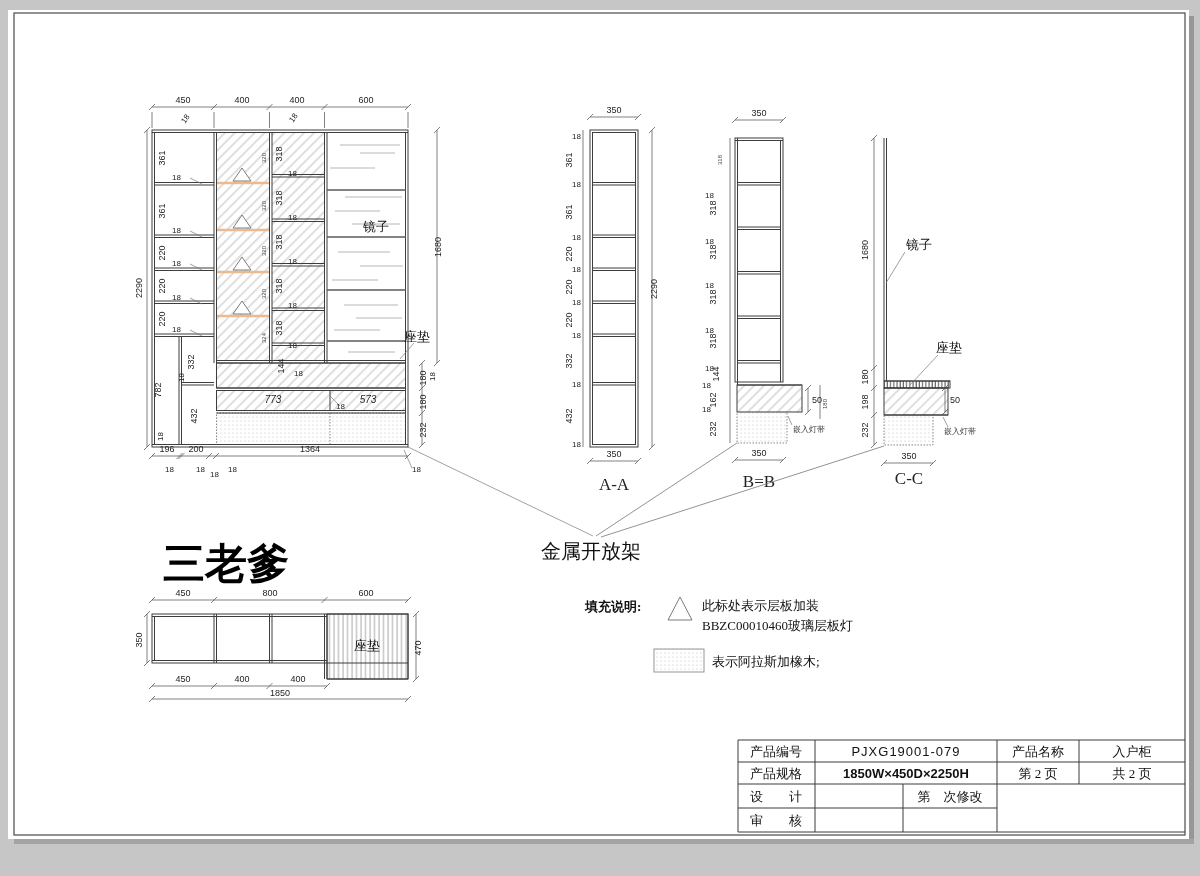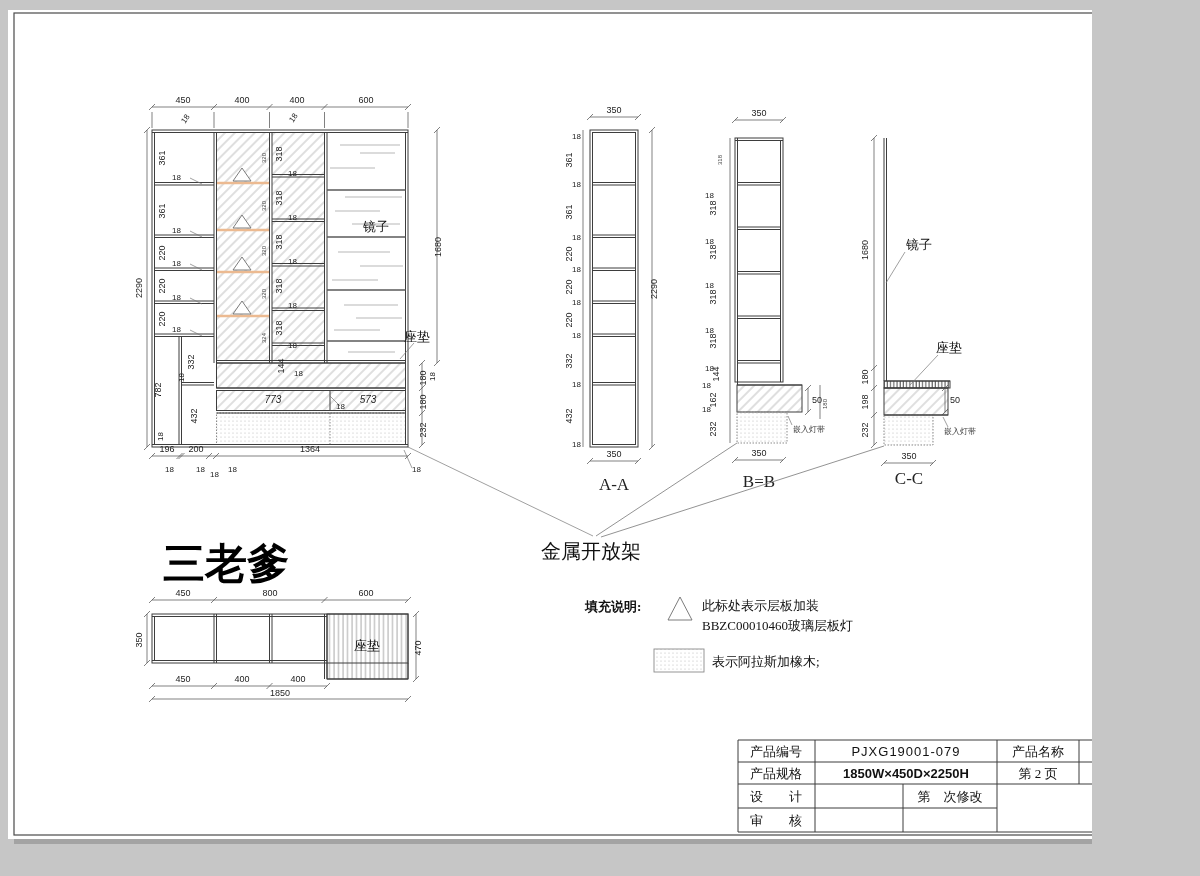--- a/index.html
+++ b/index.html
@@ -1,16 +1,16 @@
 <!DOCTYPE html>
 <html><head>
 <meta charset="utf-8">
 <style>
   html,body{margin:0;padding:0;background:#c6c6c6;}
-  .stage{position:relative;width:1092px;height:876px;overflow:hidden;}
+  .stage{position:relative;width:1200px;height:876px;overflow:hidden;}
   svg{display:block;}
   text{fill:#1d1d1d;}
   .d  {font-family:"Liberation Sans",sans-serif;font-size:9px;}
   .d8 {font-family:"Liberation Sans",sans-serif;font-size:8px;}
   .d6 {font-family:"Liberation Sans",sans-serif;font-size:6px;fill:#444;}
   .di {font-family:"Liberation Sans",sans-serif;font-size:10px;font-style:italic;}
   .zh {font-family:"Liberation Serif",serif;font-size:13px;fill:#111;}
   .zhs{font-family:"Liberation Serif",serif;font-size:8px;fill:#333;}
   .sec{font-family:"Liberation Serif",serif;font-size:17px;fill:#222;}
   .brand{font-family:"Liberation Serif",serif;font-size:42px;font-weight:700;fill:#000;}

